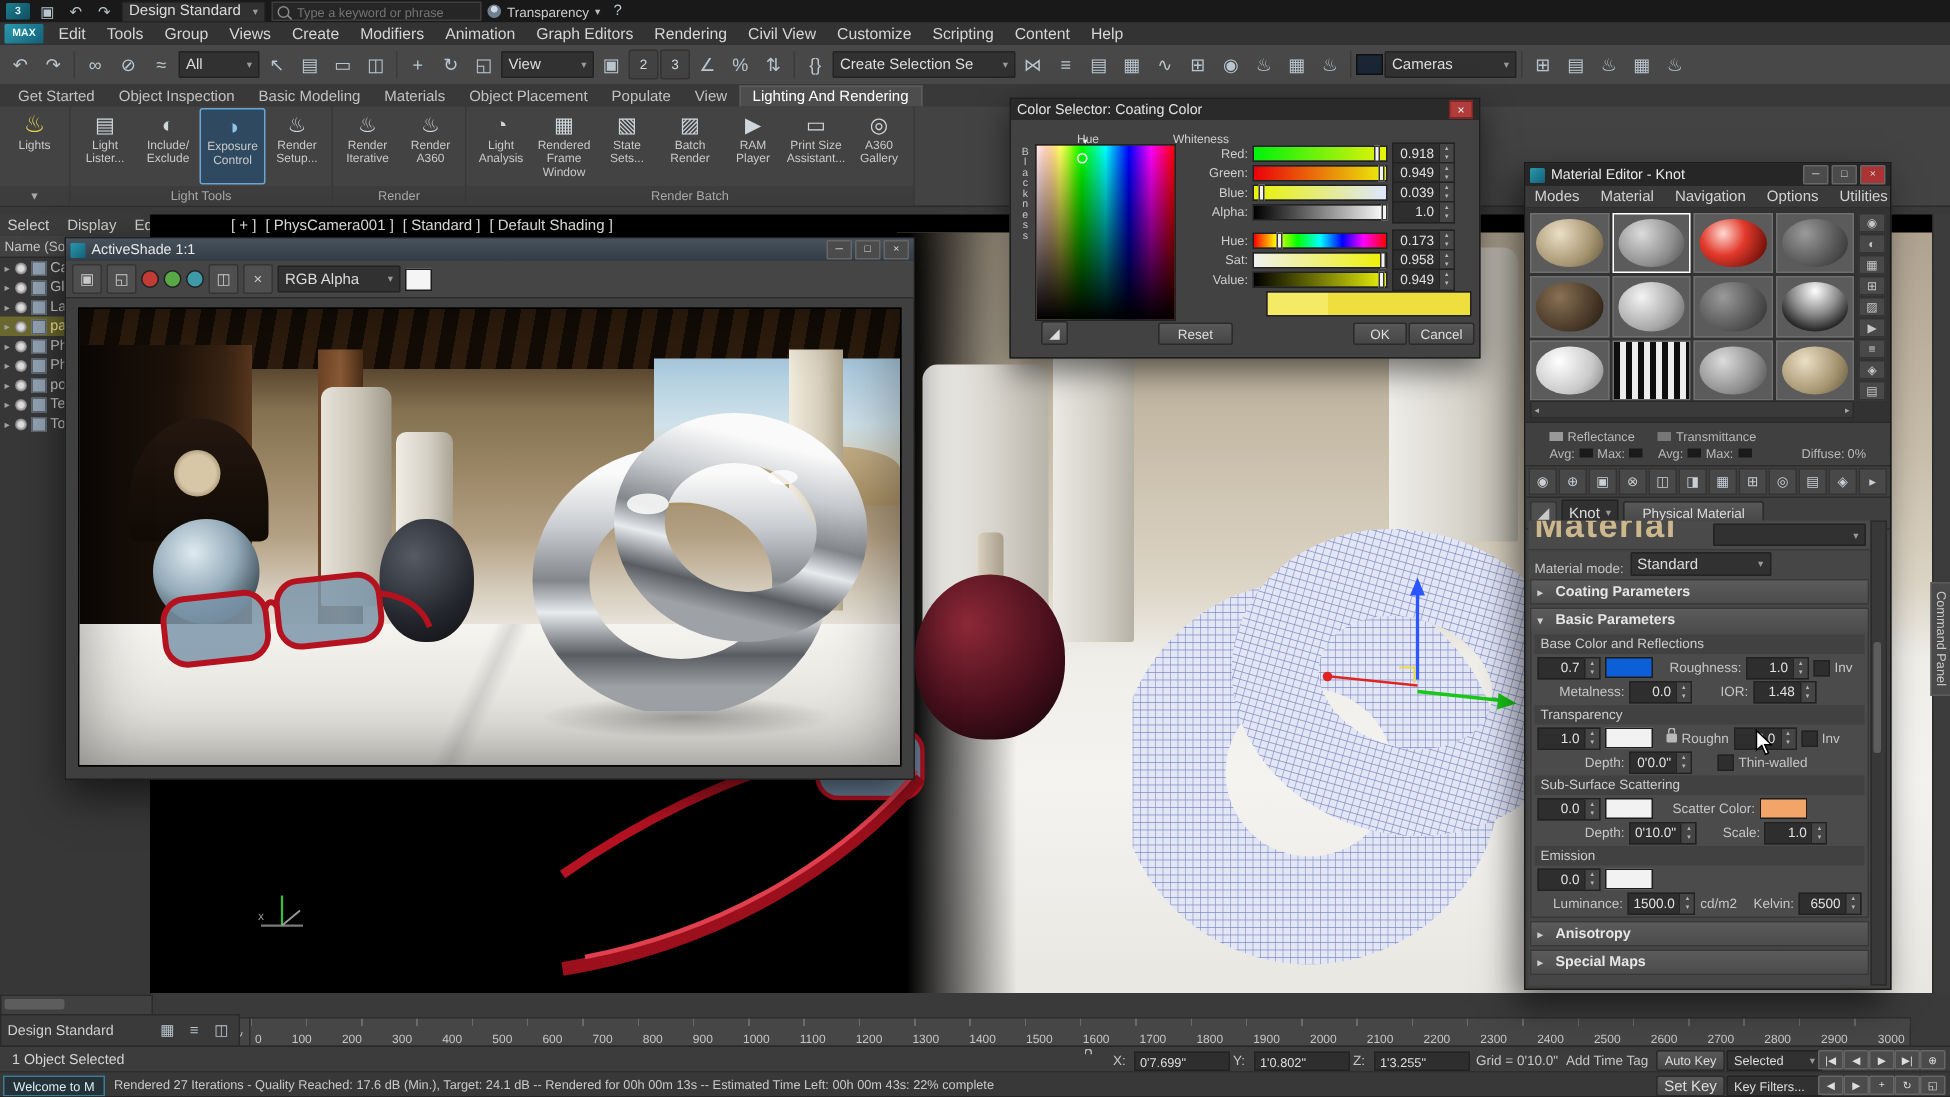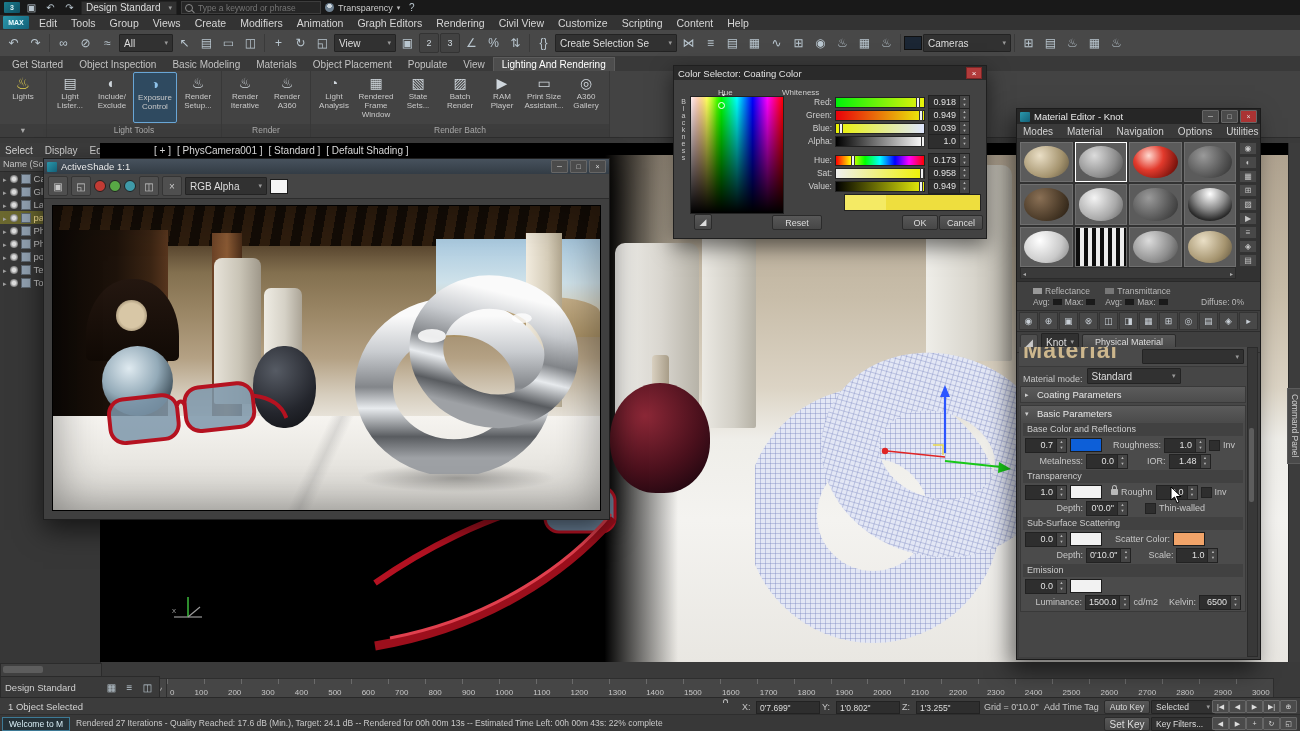--- a/index.html
+++ b/index.html
@@ -170,21 +170,21 @@
 .me-toolbar span{width:17px;height:16px;background:#484848;border:1px solid #343434;font-size:9px;display:flex;align-items:center;justify-content:center;color:#c8cfd6}
 .me-matrow{height:20px;display:flex;gap:3px;align-items:center;padding:0 3px;border-bottom:1px solid #2d2d2d}
 #me-params{position:absolute;left:2px;right:13px;top:238px;bottom:2px;background:#464646;overflow:hidden}
 #me-vscroll{position:absolute;right:2px;top:238px;width:9px;bottom:2px;background:#383838;border:1px solid #2b2b2b}
 #me-vscroll .thumb{position:absolute;left:1px;top:26%;width:5px;height:24%;background:#5d5d5d;border-radius:2px}
 #me-banner{height:19px;overflow:hidden;position:relative;background:#4a4a4a;border-bottom:1px solid #3a3a3a}
 #me-banner .big{position:absolute;top:-10px;left:4px;font-size:23px;font-weight:bold;color:#cdb78d;letter-spacing:1px}
 #me-banner .dd{position:absolute;right:3px;top:2px;width:92px;height:13px}
 .me-mode{height:17px;display:flex;align-items:flex-end;gap:4px;padding:0 4px}
 .rollout{margin:2px 1px;border:1px solid #393939;background:#4b4b4b}
-.ro-head{height:15px;display:flex;align-items:center;gap:4px;padding:0 4px;background:linear-gradient(180deg,#5b5b5b,#4c4c4c);color:#e6e6e6;font-weight:normal;font-size:9.5px}
+.ro-head{height:15px;display:flex;align-items:center;gap:4px;padding:0 4px;background:linear-gradient(180deg,#5b5b5b,#4c4c4c);color:#e6e6e6;font-weight:bold;font-size:9.5px}
 .roar{font-size:7px;color:#cfcfcf;width:8px}
 .ro-body{padding:1px 2px}
 .subhead{height:13px;line-height:13px;padding-left:4px;color:#cdcdcd;background:#414141;margin:1px 0;font-size:9px}
 .prow{display:flex;align-items:center;gap:3px;height:16px;padding:0 2px}
 .ra{text-align:right}
 .lockico{width:7px;height:6px;background:#b9b9b9;border-radius:1px;position:relative;flex:0 0 auto}
 .lockico::before{content:"";position:absolute;top:-4px;left:1px;width:3px;height:3px;border:1px solid #b9b9b9;border-bottom:none;border-radius:3px 3px 0 0}
 .sw-base{width:30px;height:12px;background:#0d5fd8}
 .sw-white{width:30px;height:12px;background:#f2f2f2}
 .sw-orange{width:30px;height:12px;background:#f2a469}
@@ -958,20 +958,32 @@
               </span>
             <span class="plab">cd/m2</span>
             <span class="plab" style="margin-left:8px">Kelvin:</span>
             <span class="spin">
                 <span class="sv">6500</span>
                 <span class="sa"></span>
               </span>
           </div>
         </div>
       </div>
+      <div class="rollout">
+        <div class="ro-head">
+            <span class="roar">▸</span>
+            <span>Anisotropy</span>
+          </div>
+      </div>
+      <div class="rollout">
+        <div class="ro-head">
+            <span class="roar">▸</span>
+            <span>Special Maps</span>
+          </div>
+      </div>
     </div>
     <div id="me-vscroll">
         <span class="thumb"></span>
       </div>
   </div>
 
   <div id="cmdstrip" class="abs"></div>
   <div id="cmdtab" class="abs">Command Panel</div>
 
   <div id="mce" class="abs">∿</div>

